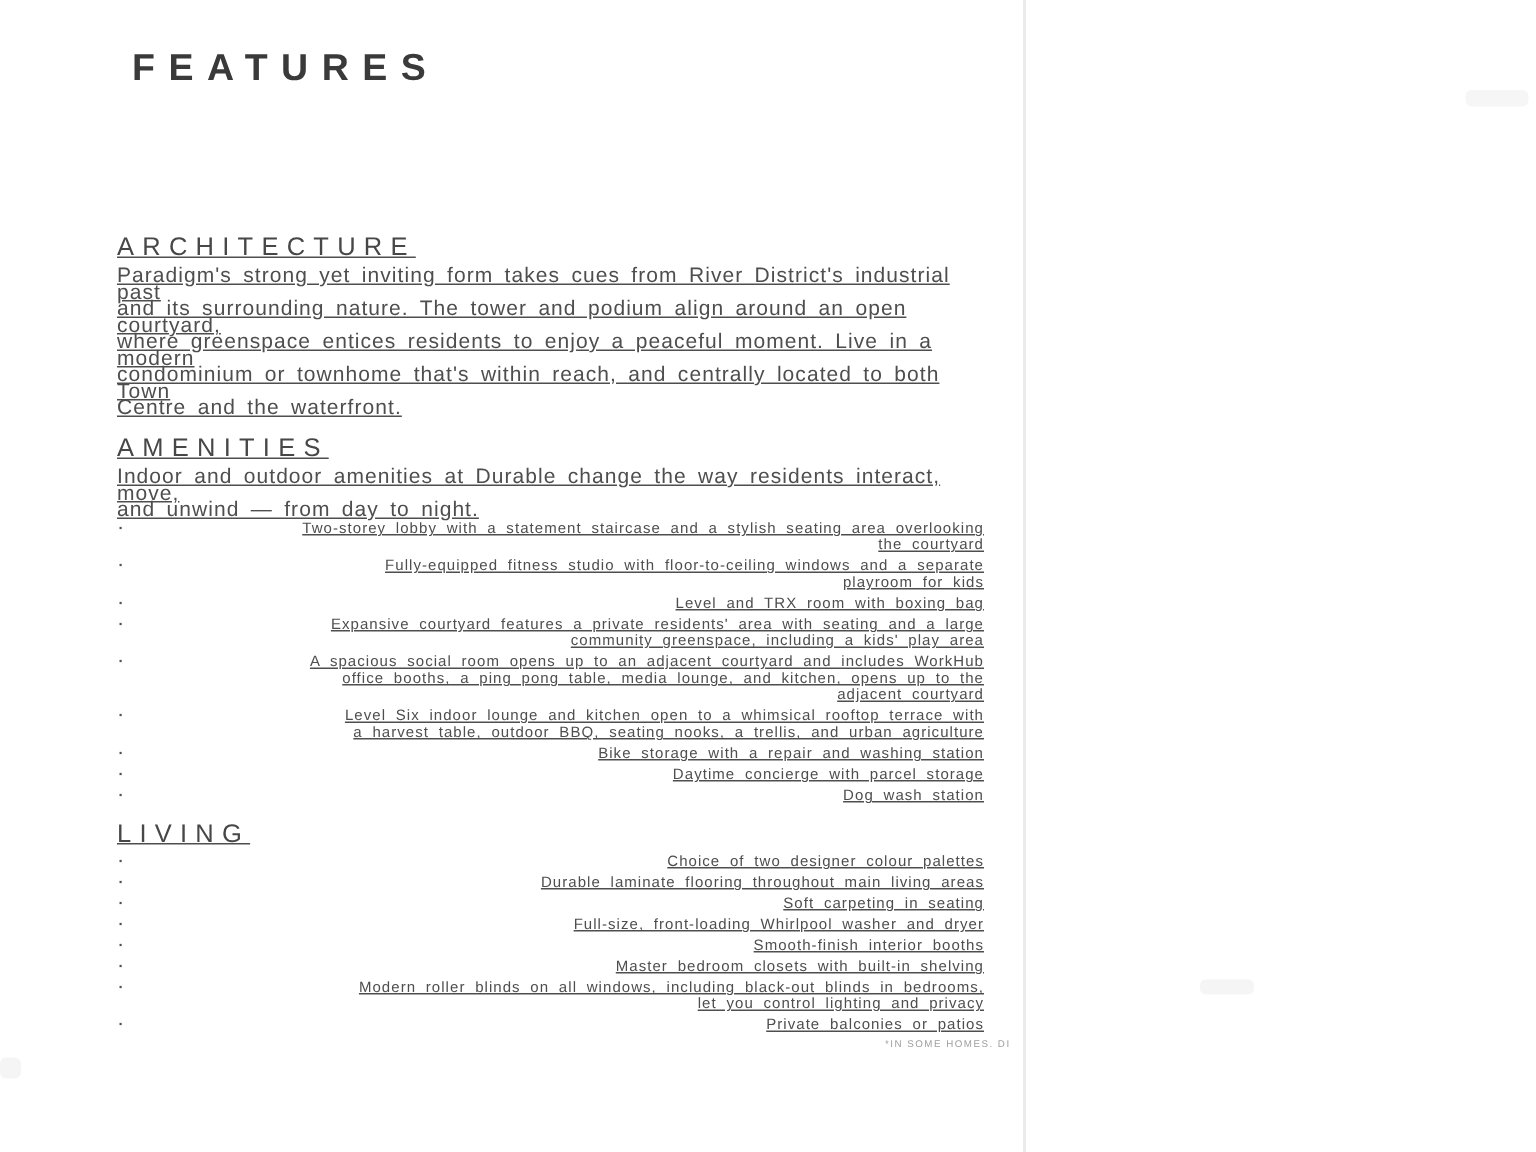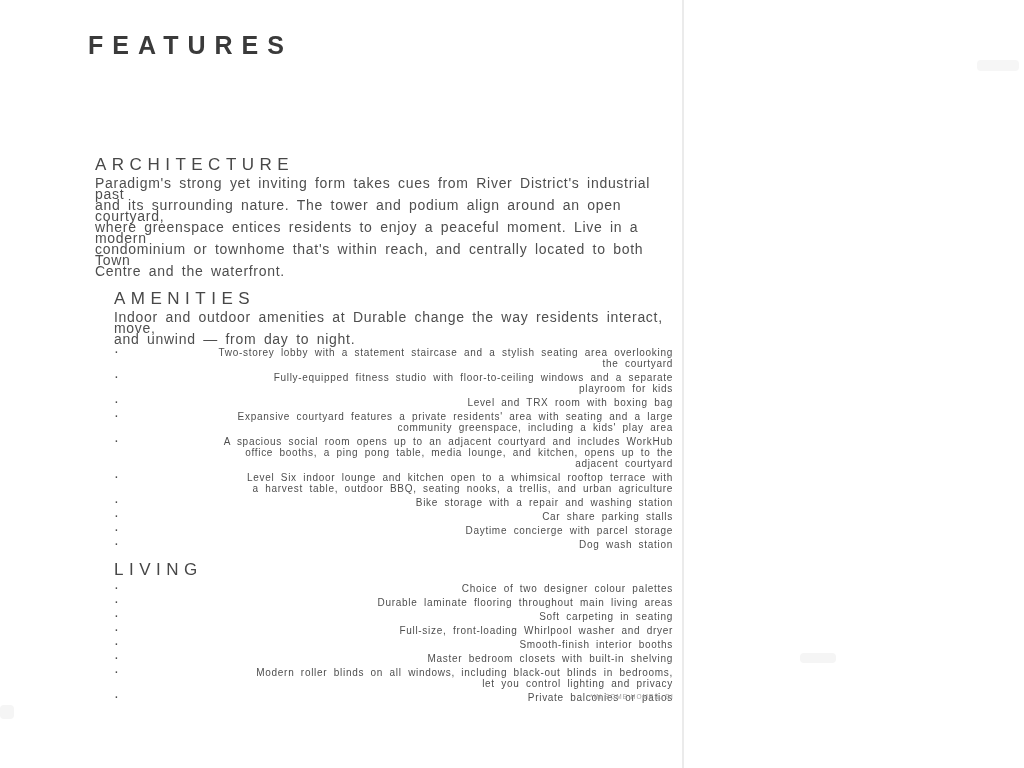--- a/index.html
+++ b/index.html
@@ -36,42 +36,43 @@
     position: absolute;
     left: 88px; top: 31px;
     font-size: 25px;
     font-weight: 700;
     letter-spacing: 9px;
     color: #3a3a3a;
   }
 
   .content {
     position: absolute;
-    left: 95px; top: 155px;
+    left: 78px; top: 155px;
     width: 578px;
     color: #4e4e4e;
+    text-decoration: underline;
   }
   .section-heading {
     font-size: 17px;
     font-weight: 400;
     letter-spacing: 5.5px;
     line-height: 20px;
     color: #474747;
     margin-bottom: 3px;
   }
   .section-intro {
     font-size: 14px;
     line-height: 11px;
     letter-spacing: 0.7px;
     word-spacing: 3px;
     white-space: pre-line;
     color: #4e4e4e;
   }
   .section { margin-bottom: 0; }
-  .section + .section { margin-top: 12px; margin-left: 19px; }
+  .section + .section { margin-top: 12px; }
   .section.living { margin-top: 10px; }
 
   ul.bullets {
     list-style: none;
     margin-top: 2px;
     text-align: right;
   }
   ul.bullets li {
     position: relative;
     padding-left: 11px;
@@ -128,21 +129,20 @@
 playroom for kids</li>
           <li>Level and TRX room with boxing bag</li>
           <li>Expansive courtyard features a private residents' area with seating and a large
 community greenspace, including a kids' play area</li>
           <li>A spacious social room opens up to an adjacent courtyard and includes WorkHub
 office booths, a ping pong table, media lounge, and kitchen, opens up to the
 adjacent courtyard</li>
           <li>Level Six indoor lounge and kitchen open to a whimsical rooftop terrace with
 a harvest table, outdoor BBQ, seating nooks, a trellis, and urban agriculture</li>
           <li>Bike storage with a repair and washing station</li>
-          <li>Car share parking stalls</li>
           <li>Daytime concierge with parcel storage</li>
           <li>Dog wash station</li>
         </ul>
     </div>
 
     <div class="section living">
       <h2 class="section-heading">LIVING</h2>
       <ul class="bullets">
           <li>Choice of two designer colour palettes</li>
           <li>Durable laminate flooring throughout main living areas</li>

